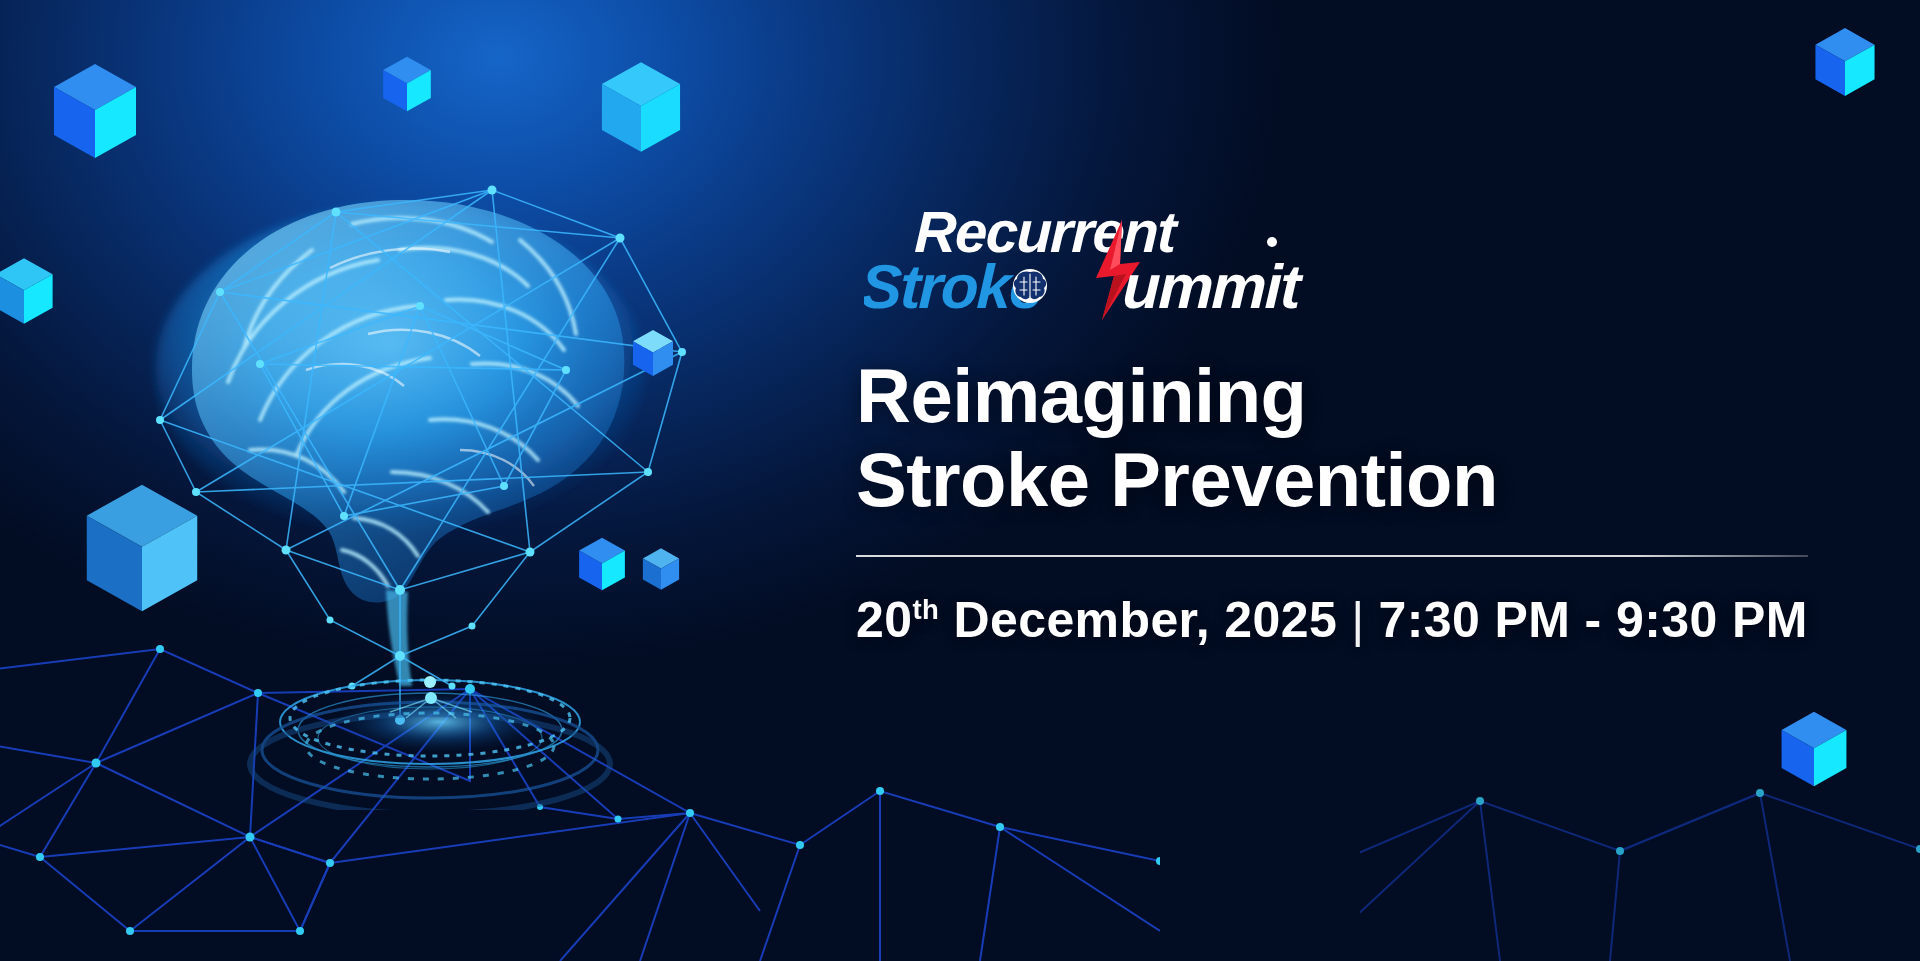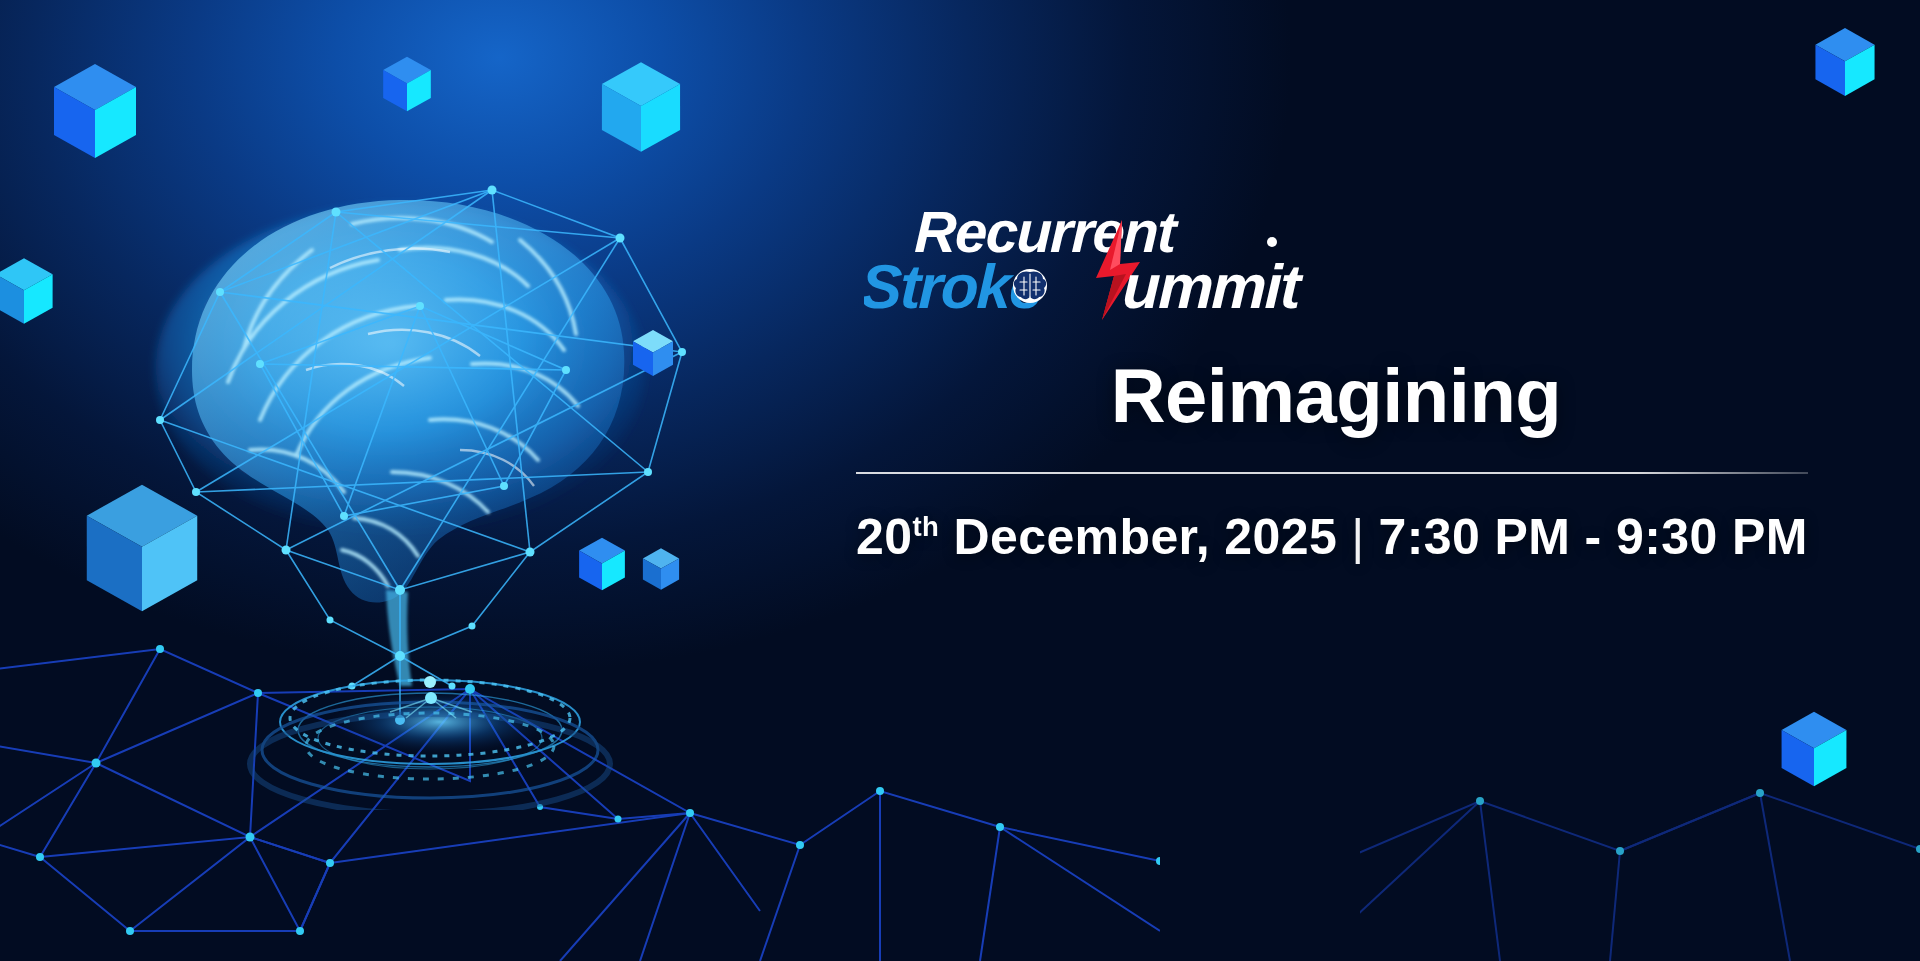--- a/index.html
+++ b/index.html
@@ -57,21 +57,20 @@
   .logo svg { position:absolute; left:0; top:0; }
 
   .headline {
     margin-top: 26px;
     color: #ffffff;
     font-size: 76px;
     line-height: 1.10;
     font-weight: 700;
     letter-spacing: -0.5px;
     text-shadow: 0 2px 18px rgba(0,0,0,.45);
-    text-align: center;
   }
   .headline .l2 { display: block; }
 
   .rule {
     margin-top: 34px;
     width: 952px;
     height: 2px;
     background: linear-gradient(90deg, rgba(255,255,255,.85) 0%, rgba(255,255,255,.85) 82%, rgba(255,255,255,.25) 100%);
   }
 
@@ -405,20 +404,21 @@
         </g>
 
         <text x="262" y="112" fill="#ffffff" font-family="'Liberation Sans', sans-serif" font-size="62" font-weight="700" font-style="italic" letter-spacing="-2" transform="skewX(-2)">ummit</text>
 
         <circle cx="408" cy="46" r="5" fill="#ffffff"></circle>
       </svg>
     </div>
 
     <h1 class="headline">
       <span class="l1">Reimagining</span>
+      <span class="l2">Stroke Prevention</span>
     </h1>
 
     <div class="rule"></div>
 
     <div class="meta">
       <span>20</span><sup>th</sup><span> December, 2025</span><span class="sep">|</span><span>7:30 PM - 9:30 PM</span>
     </div>
 
   </div>
 </div>

